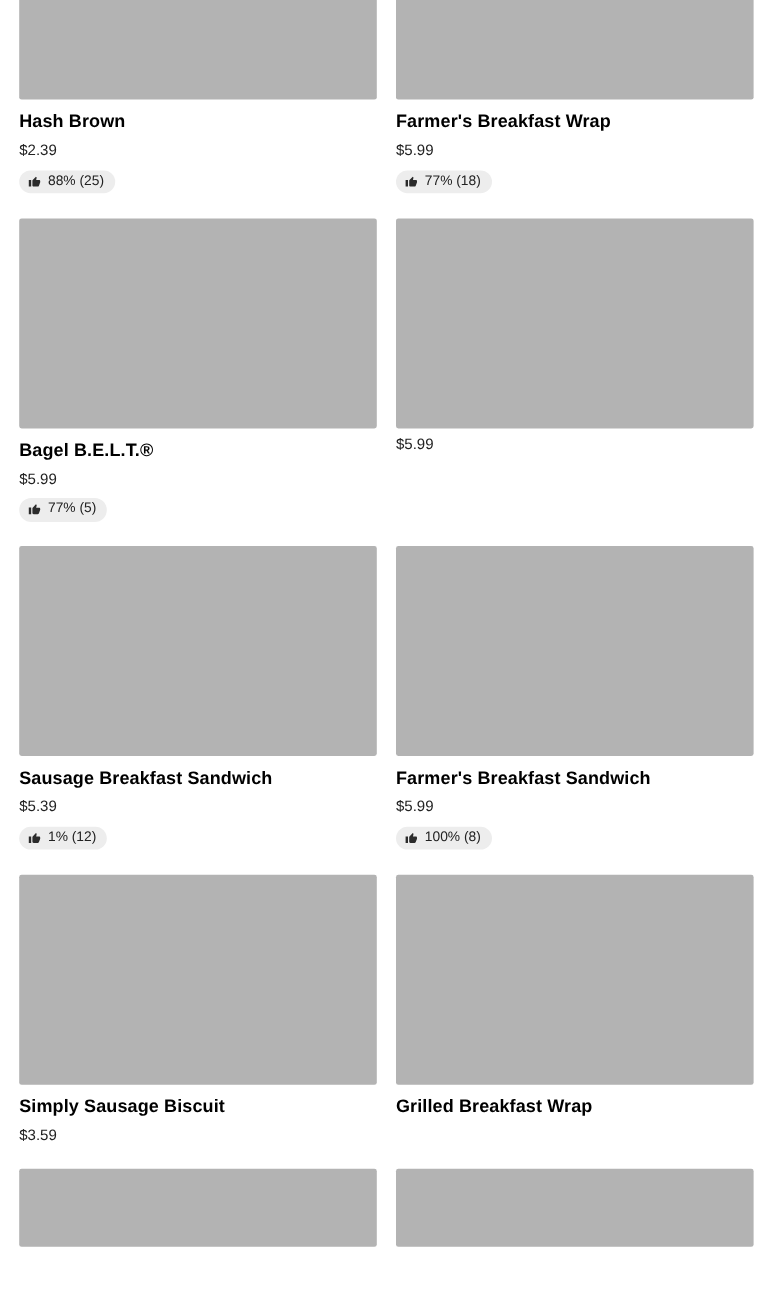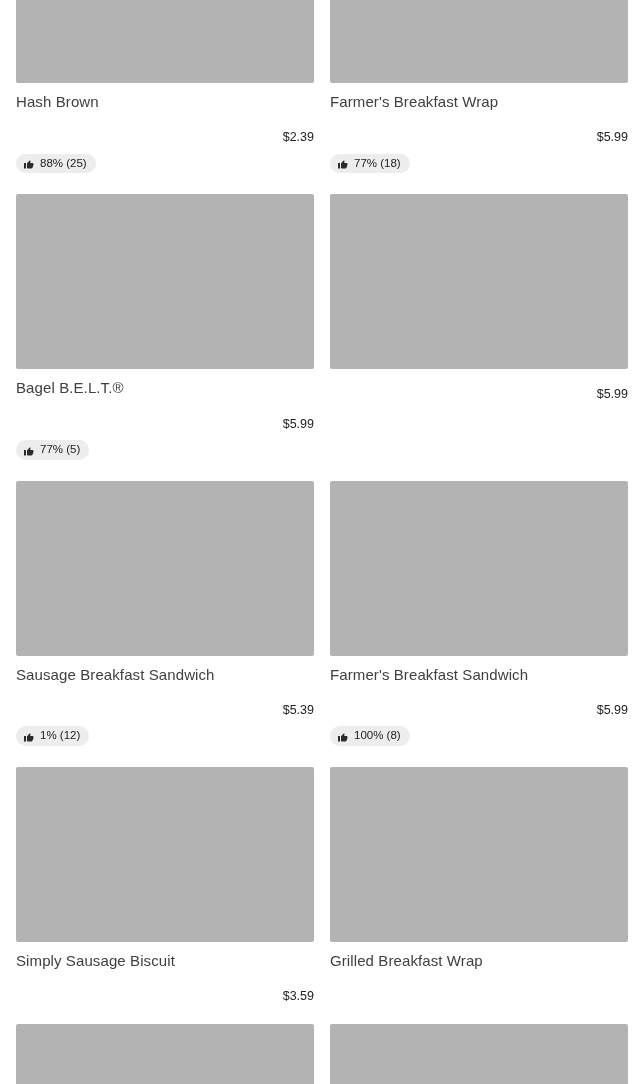--- a/index.html
+++ b/index.html
@@ -32,38 +32,37 @@
   .card-image {
     width: 100%;
     height: 175px;
     background: #b3b3b3;
     border-radius: 2px;
     display: block;
   }
 
   .card-title {
     font-size: 15px;
-    font-weight: normal;
-    color: #404040;
+    font-weight: bold;
+    color: #000000;
     line-height: 1.35;
     margin: 9px 0 0 0;
     letter-spacing: 0.1px;
   }
 
   .card-price {
     font-size: 12.5px;
     color: #222222;
-    margin: 17px 0 0 0;
+    margin: 5px 0 0 0;
     line-height: 1.3;
-    text-align: right;
   }
 
   .rating-pill {
     display: inline-flex;
-    align-items: flex-end;
+    align-items: flex-start;
     gap: 5px;
     background: #ededed;
     border-radius: 11px;
     padding: 3px 9px 3px 7px;
     margin-top: 8px;
     font-size: 11.5px;
     color: #222222;
     line-height: 1.2;
     white-space: nowrap;
   }

